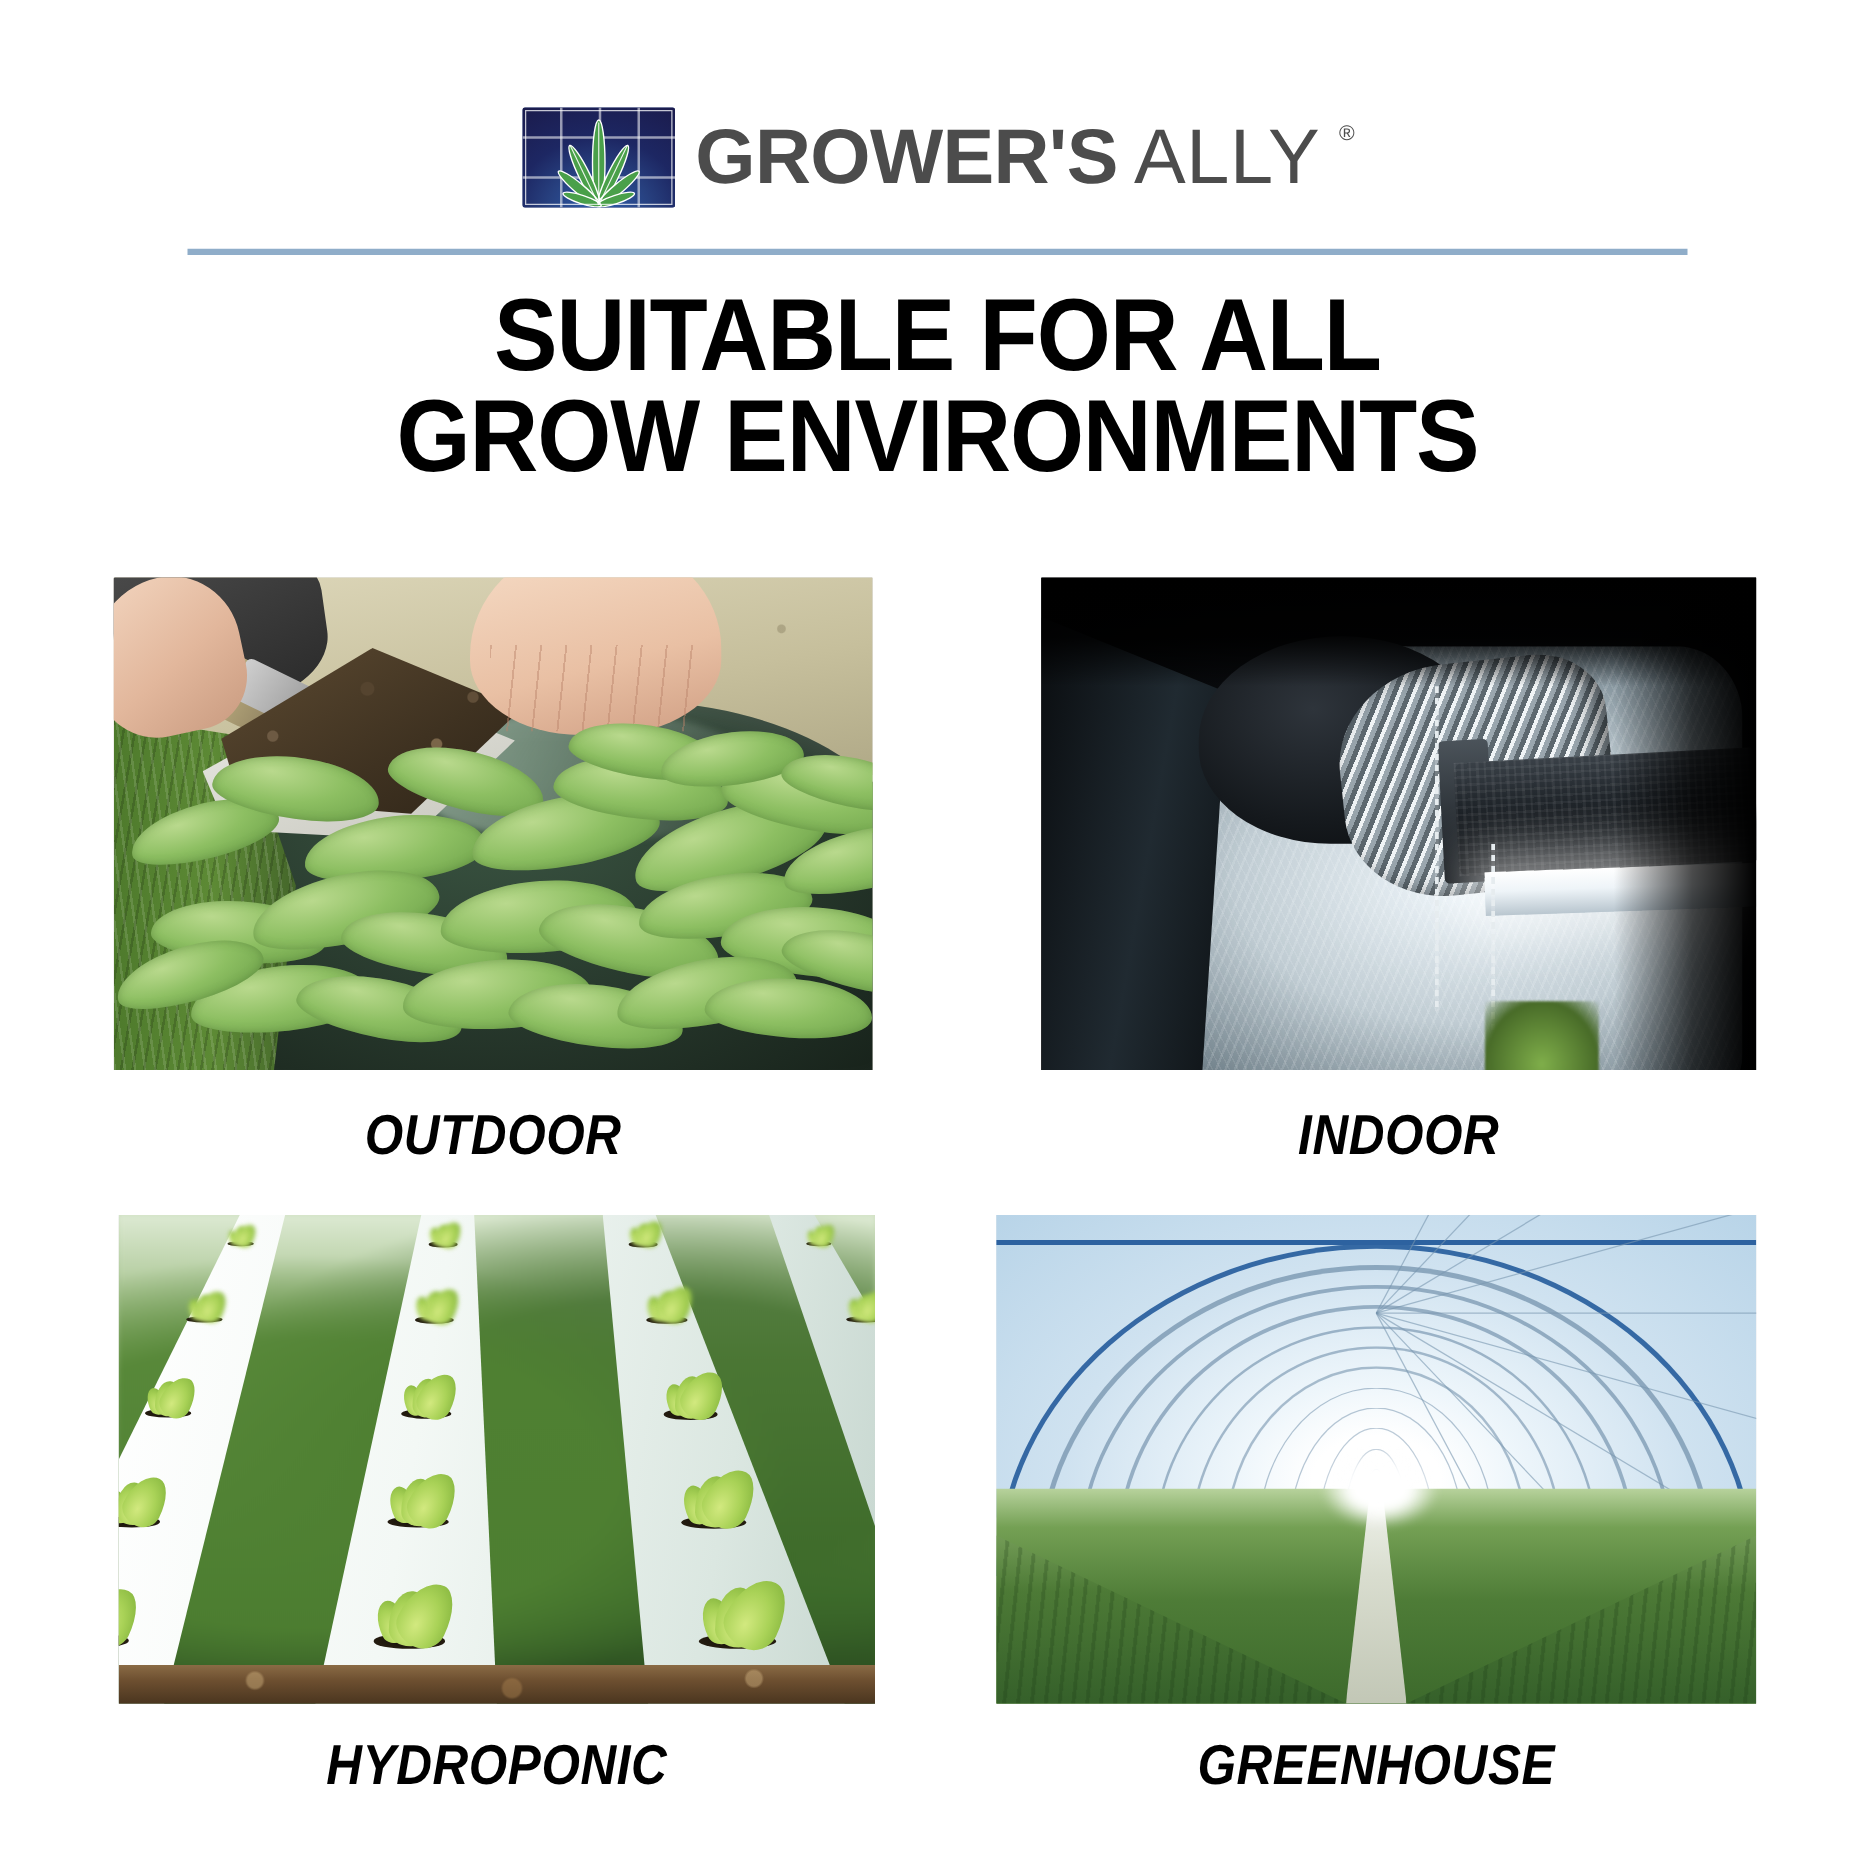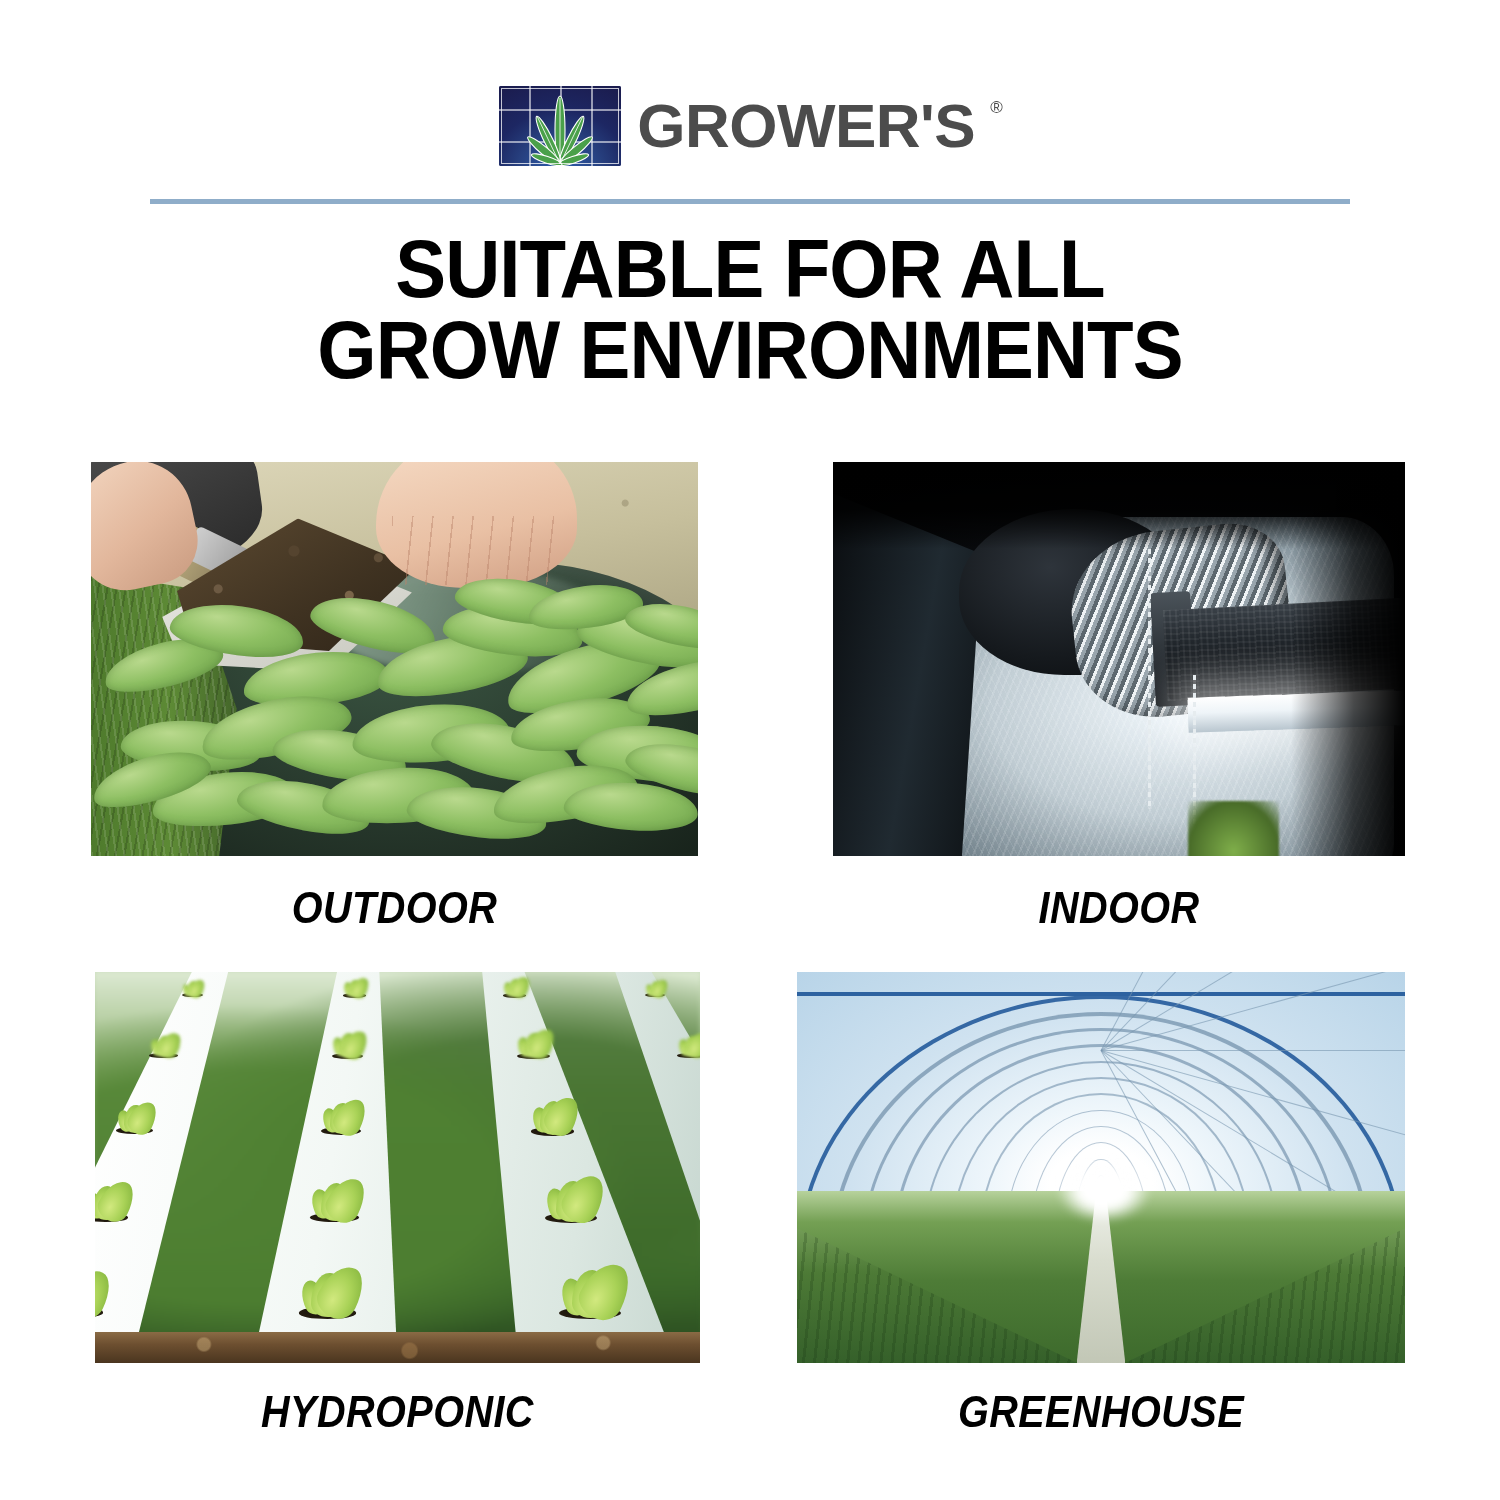--- a/index.html
+++ b/index.html
@@ -433,20 +433,21 @@
             <line x1="0" y1="0" x2="23" y2="-48"></line>
             <line x1="0" y1="0" x2="-23" y2="-48"></line>
           </g>
         </g>
       </svg>
       <div class="inner-border"></div>
     </div>
 
     <div class="brand-word">
       <span class="brand-growers">GROWER'S</span>
+      <span class="brand-ally">ALLY</span>
       <span class="brand-reg">®</span>
     </div>
   </div>
 
   <div class="divider"></div>
 
   <div class="headline">
     <span class="l1">SUITABLE FOR ALL</span>
     <span class="l2">GROW ENVIRONMENTS</span>
   </div>

